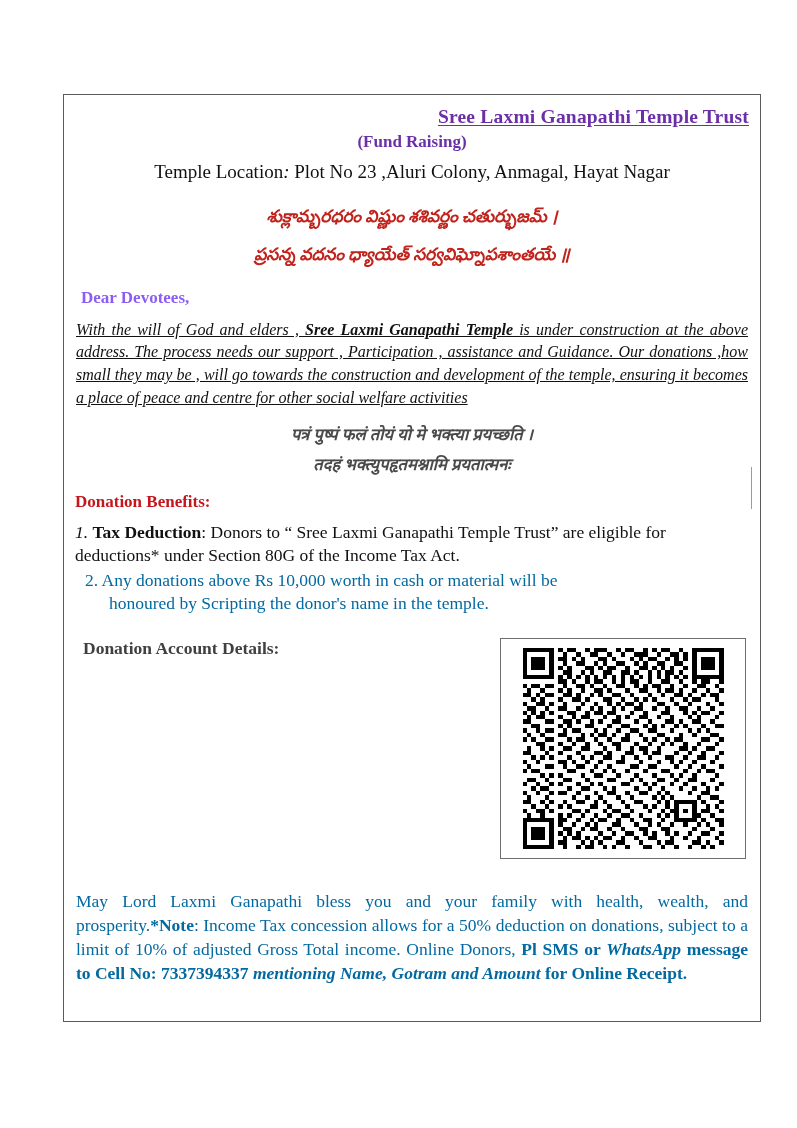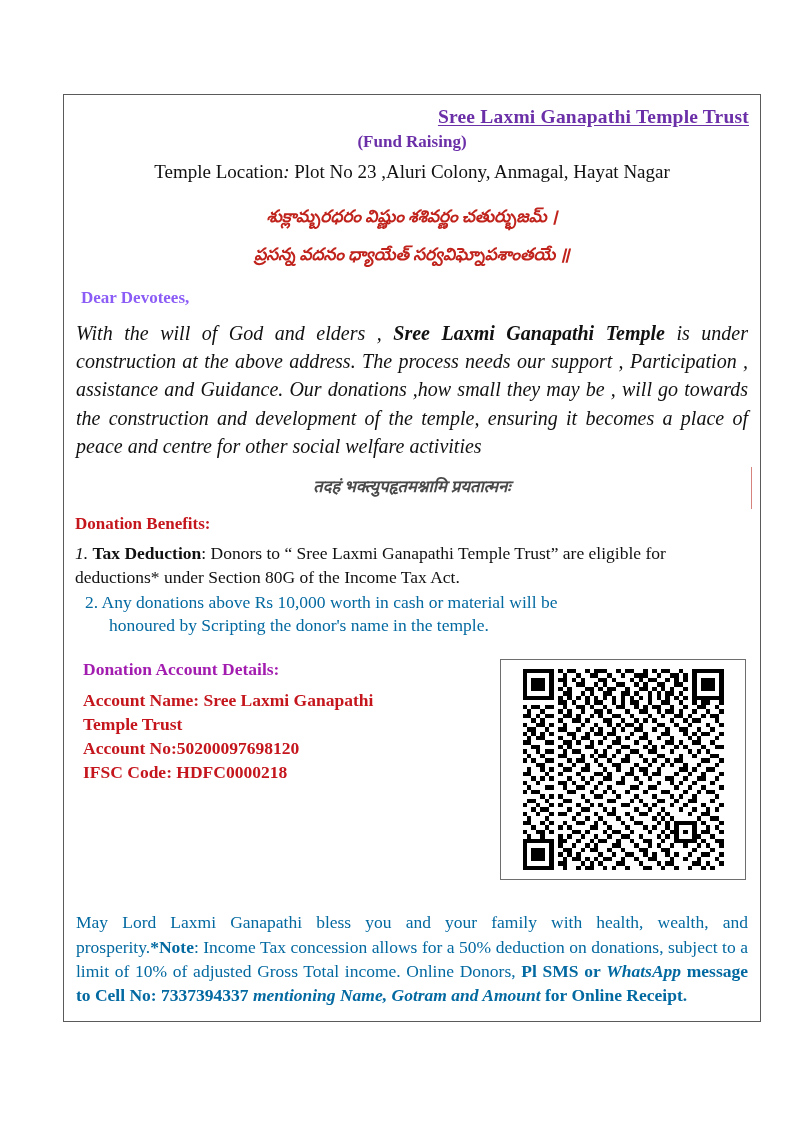--- a/index.html
+++ b/index.html
@@ -81,25 +81,26 @@
     color: #8b5cf6;
     font-weight: bold;
     font-size: 17px;
     margin: 20px 0 0 6px;
     line-height: 1.2;
   }
 
   .body-para {
     text-align: justify;
     font-style: italic;
-    font-size: 20px;
+    font-size: 16px;
     color: #111;
     line-height: 1.42;
     margin: 10px 0 1px 0;
     padding: 0 1px;
+    text-decoration: underline;
   }
   .body-para b { font-weight: bold; }
 
   
   .shloka-dv {
     text-align: center;
     color: #4a4a4a;
     font-style: italic;
     font-weight: bold;
     font-size: 16.5px;
@@ -153,21 +154,21 @@
   .account-row {
     display: flex;
     align-items: flex-start;
     margin-top: 22px;
   }
   .account-col {
     flex: 0 0 405px;
     padding-left: 8px;
   }
   .account-head {
-    color: #a21caf;
+    color: #404040;
     font-weight: bold;
     font-size: 17.5px;
     line-height: 1.2;
     margin: 0;
   }
   .account-lines {
     color: #C4161C;
     font-weight: bold;
     font-size: 17.5px;
     line-height: 1.3;
@@ -214,37 +215,32 @@
     <div class="shloka-te">
       <div>శుక్లామ్బరధరం విష్ణుం శశివర్ణం చతుర్భుజమ్ ।</div>
       <div>ప్రసన్న వదనం ధ్యాయేత్ సర్వవిఘ్నోపశాంతయే ॥</div>
     </div>
 
     <div class="salutation">Dear Devotees,</div>
 
     <div class="body-para"><span>With the will of God and elders , </span><b>Sree Laxmi Ganapathi Temple</b><span> is under construction at the above address. The process needs our support , Participation , assistance and Guidance. Our donations ,how small they may be ,   will go towards the construction and development of the temple, ensuring it becomes a place of peace and centre for other social welfare activities</span></div>
 
     <div class="shloka-dv">
+      <div>पत्रं पुष्पं फलं तोयं यो मे भक्त्या प्रयच्छति ।</div>
       <div>तदहं भक्त्युपहृतमश्नामि प्रयतात्मनः</div>
     </div>
     <div class="artifact-line"></div>
 
     <div class="benefits-head">Donation Benefits:</div>
     <div class="benefit-1"><span class="num">1. </span><b>Tax Deduction</b><span>: Donors to “ Sree Laxmi Ganapathi Temple Trust”  are eligible for deductions* under Section 80G of the Income Tax Act.</span></div>
     <div class="benefit-2"><span> 2. Any donations  above  Rs  10,000  worth  in  cash  or  material   will  be</span><span class="cont">honoured by Scripting the donor's name in the temple.</span></div>
 
     <div class="account-row">
       <div class="account-col">
         <div class="account-head">Donation Account Details:</div>
-        <div class="account-lines">
-          <div>Account Name: Sree Laxmi Ganapathi</div>
-          <div>Temple Trust</div>
-          <div>Account No:50200097698120</div>
-          <div>IFSC Code: HDFC0000218</div>
-        </div>
       </div>
 
       <div class="qr-box">
         <svg viewBox="0 0 45 45" shape-rendering="crispEdges">
           <rect width="45" height="45" fill="#ffffff"></rect>
           <g fill="#000000">
 
             <path d="M0 0h7v7h-7z"></path>
               <path d="M1 1h5v5h-5z" fill="#fff"></path>
               <path d="M2 2h3v3h-3z"></path>

